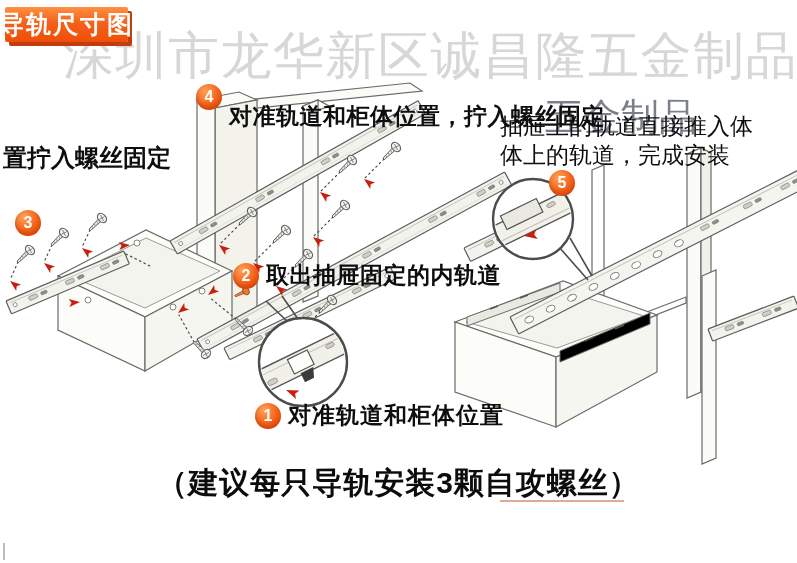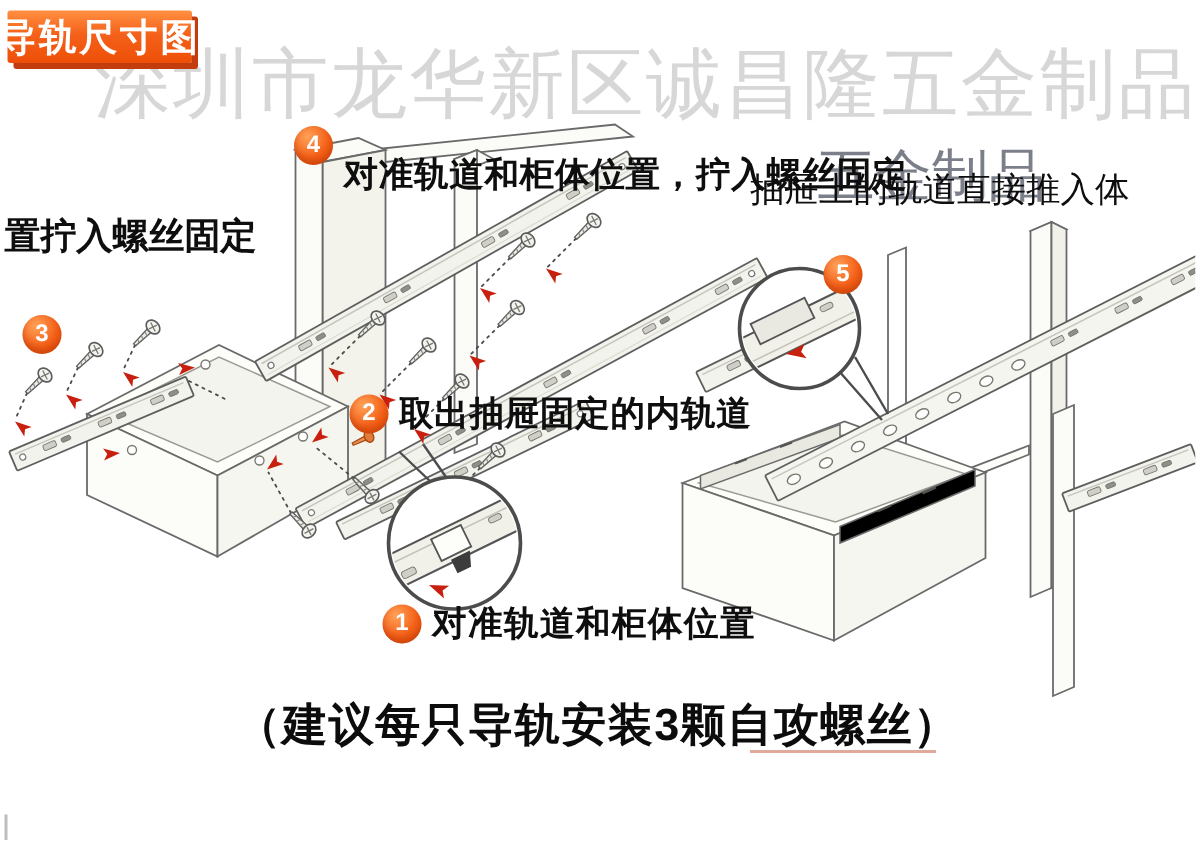--- a/index.html
+++ b/index.html
@@ -282,20 +282,21 @@
   <span>导轨尺寸图</span>
 </div>
 
 <div class="step-row row-s4">
   <div class="badge">4</div>
   <div class="step-text">对准轨道和柜体位置，拧入螺丝固定</div>
 </div>
 
 <div class="blk-s5">
   <div>抽屉上的轨道直接推入体</div>
+  <div>体上的轨道，完成安装</div>
 </div>
 <div class="badge abs" style="left:549px;top:170px;">5</div>
 
 <div class="blk-s3">
   <div>置拧入螺丝固定</div>
 </div>
 <div class="badge abs" style="left:15px;top:210px;">3</div>
 
 <div class="step-row row-s2">
   <div class="badge">2</div>

